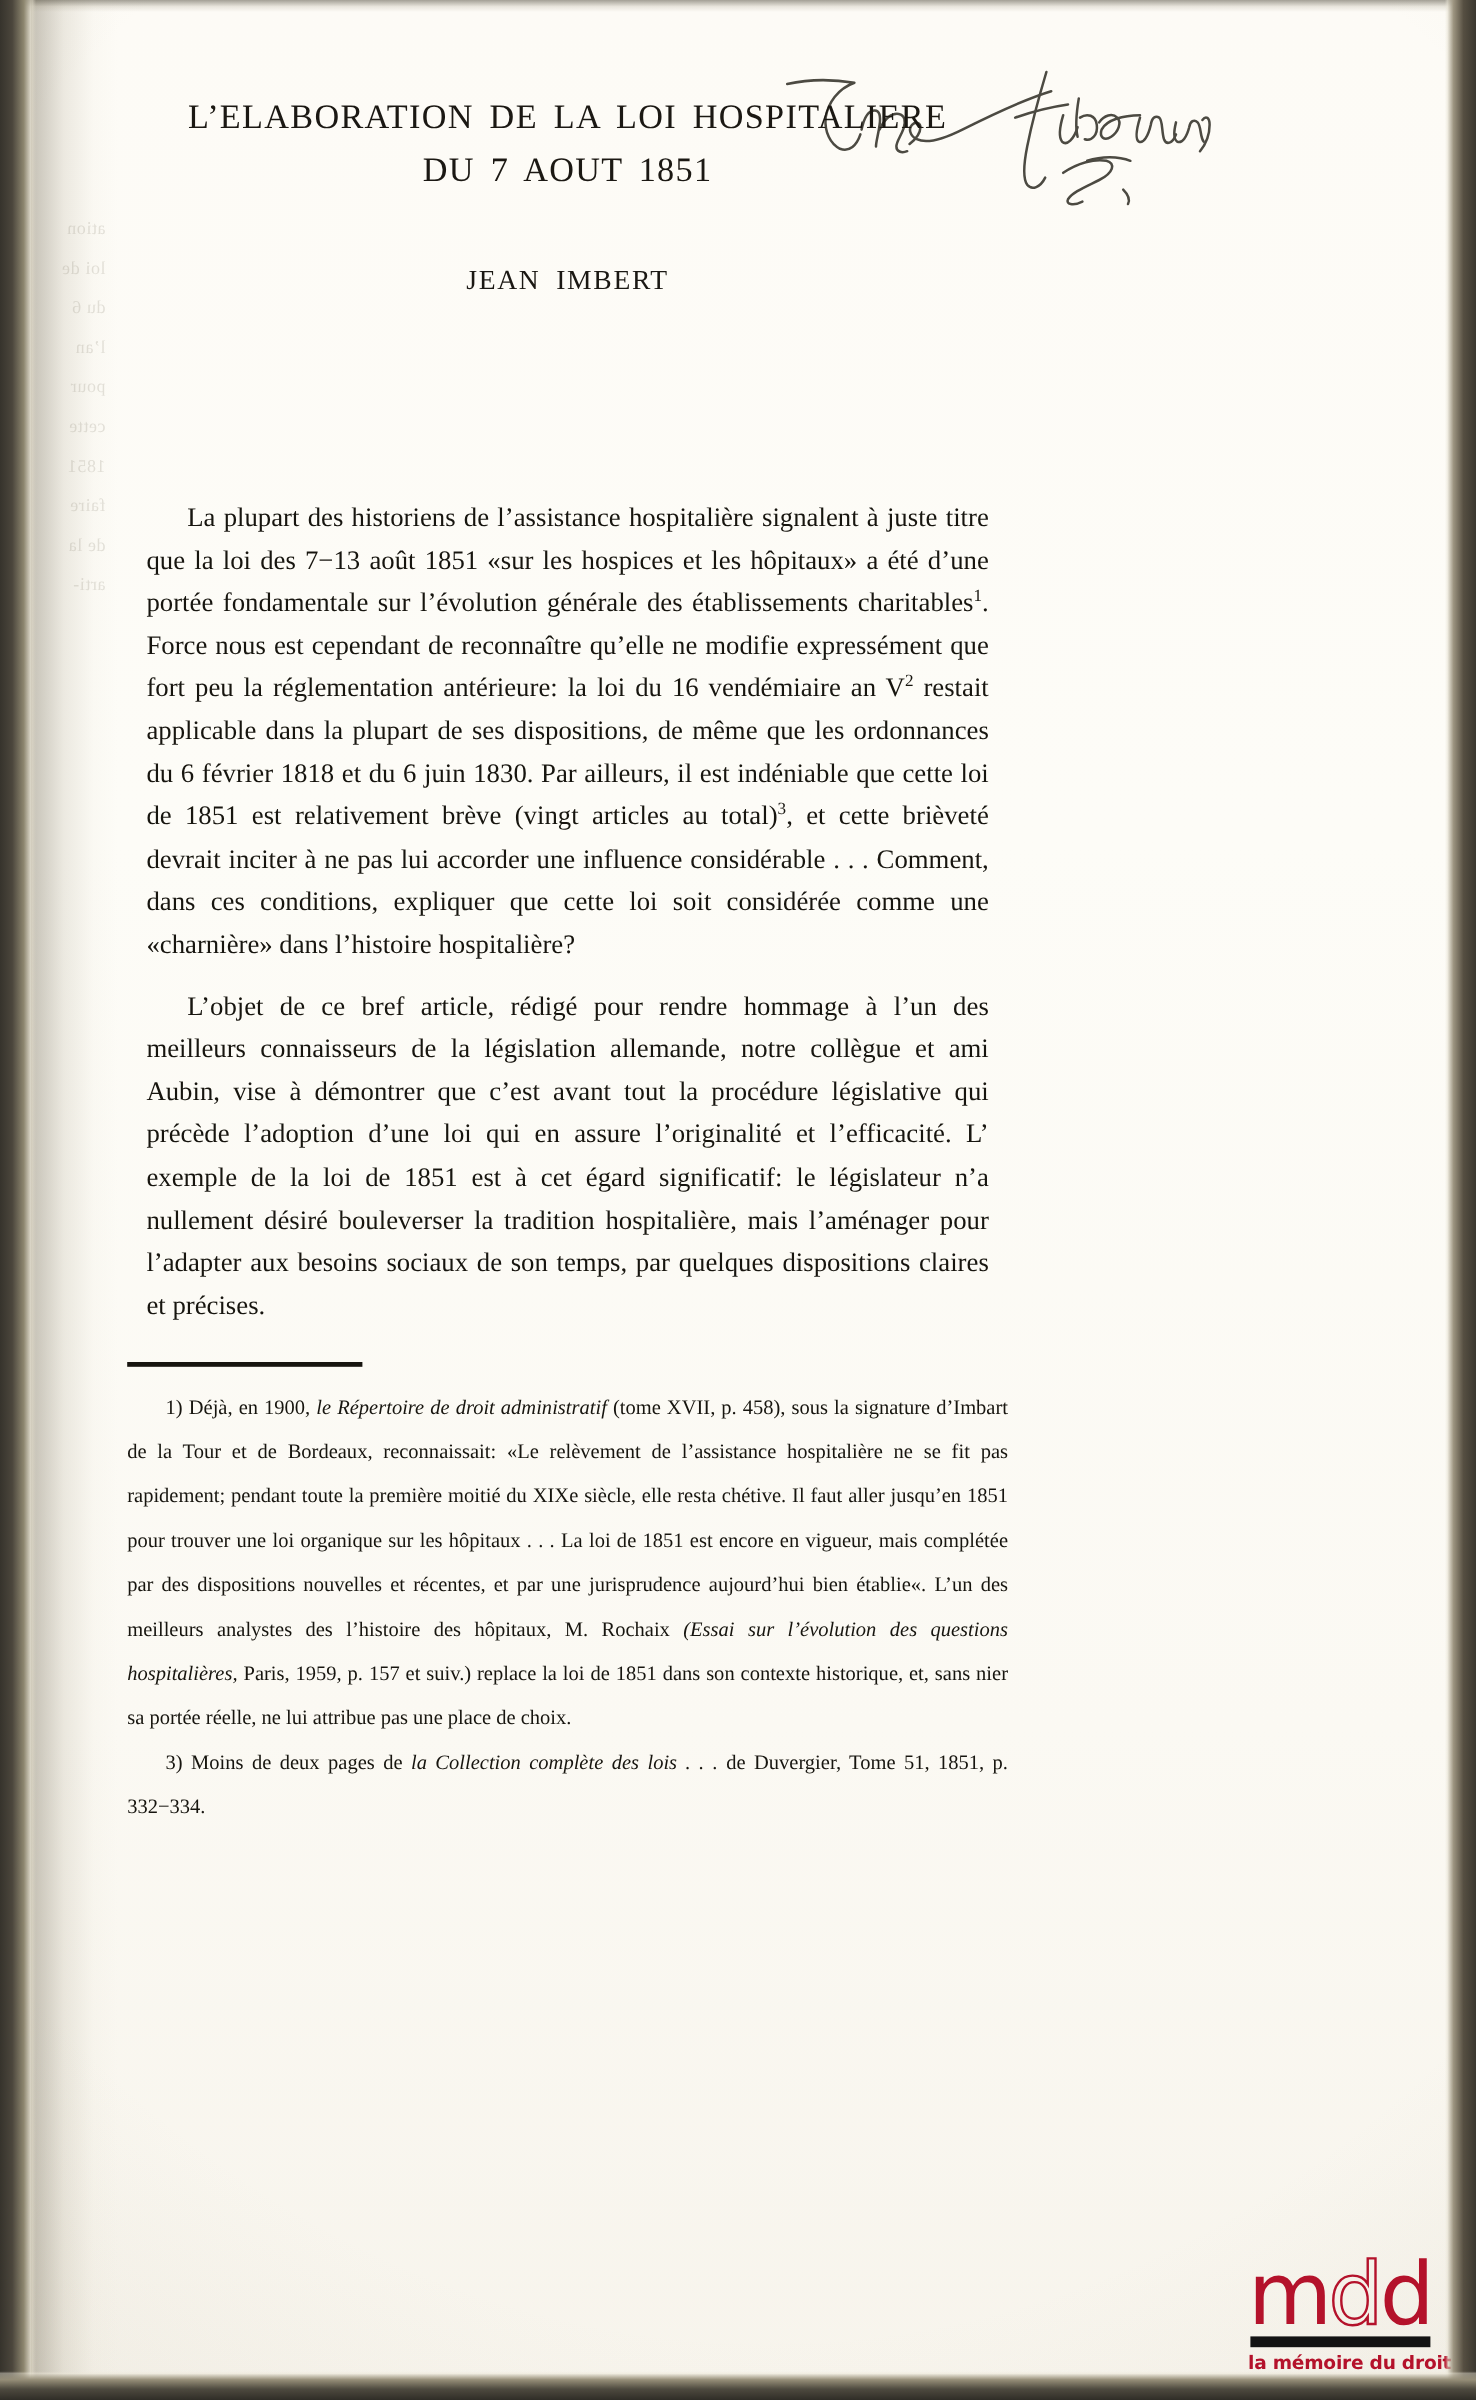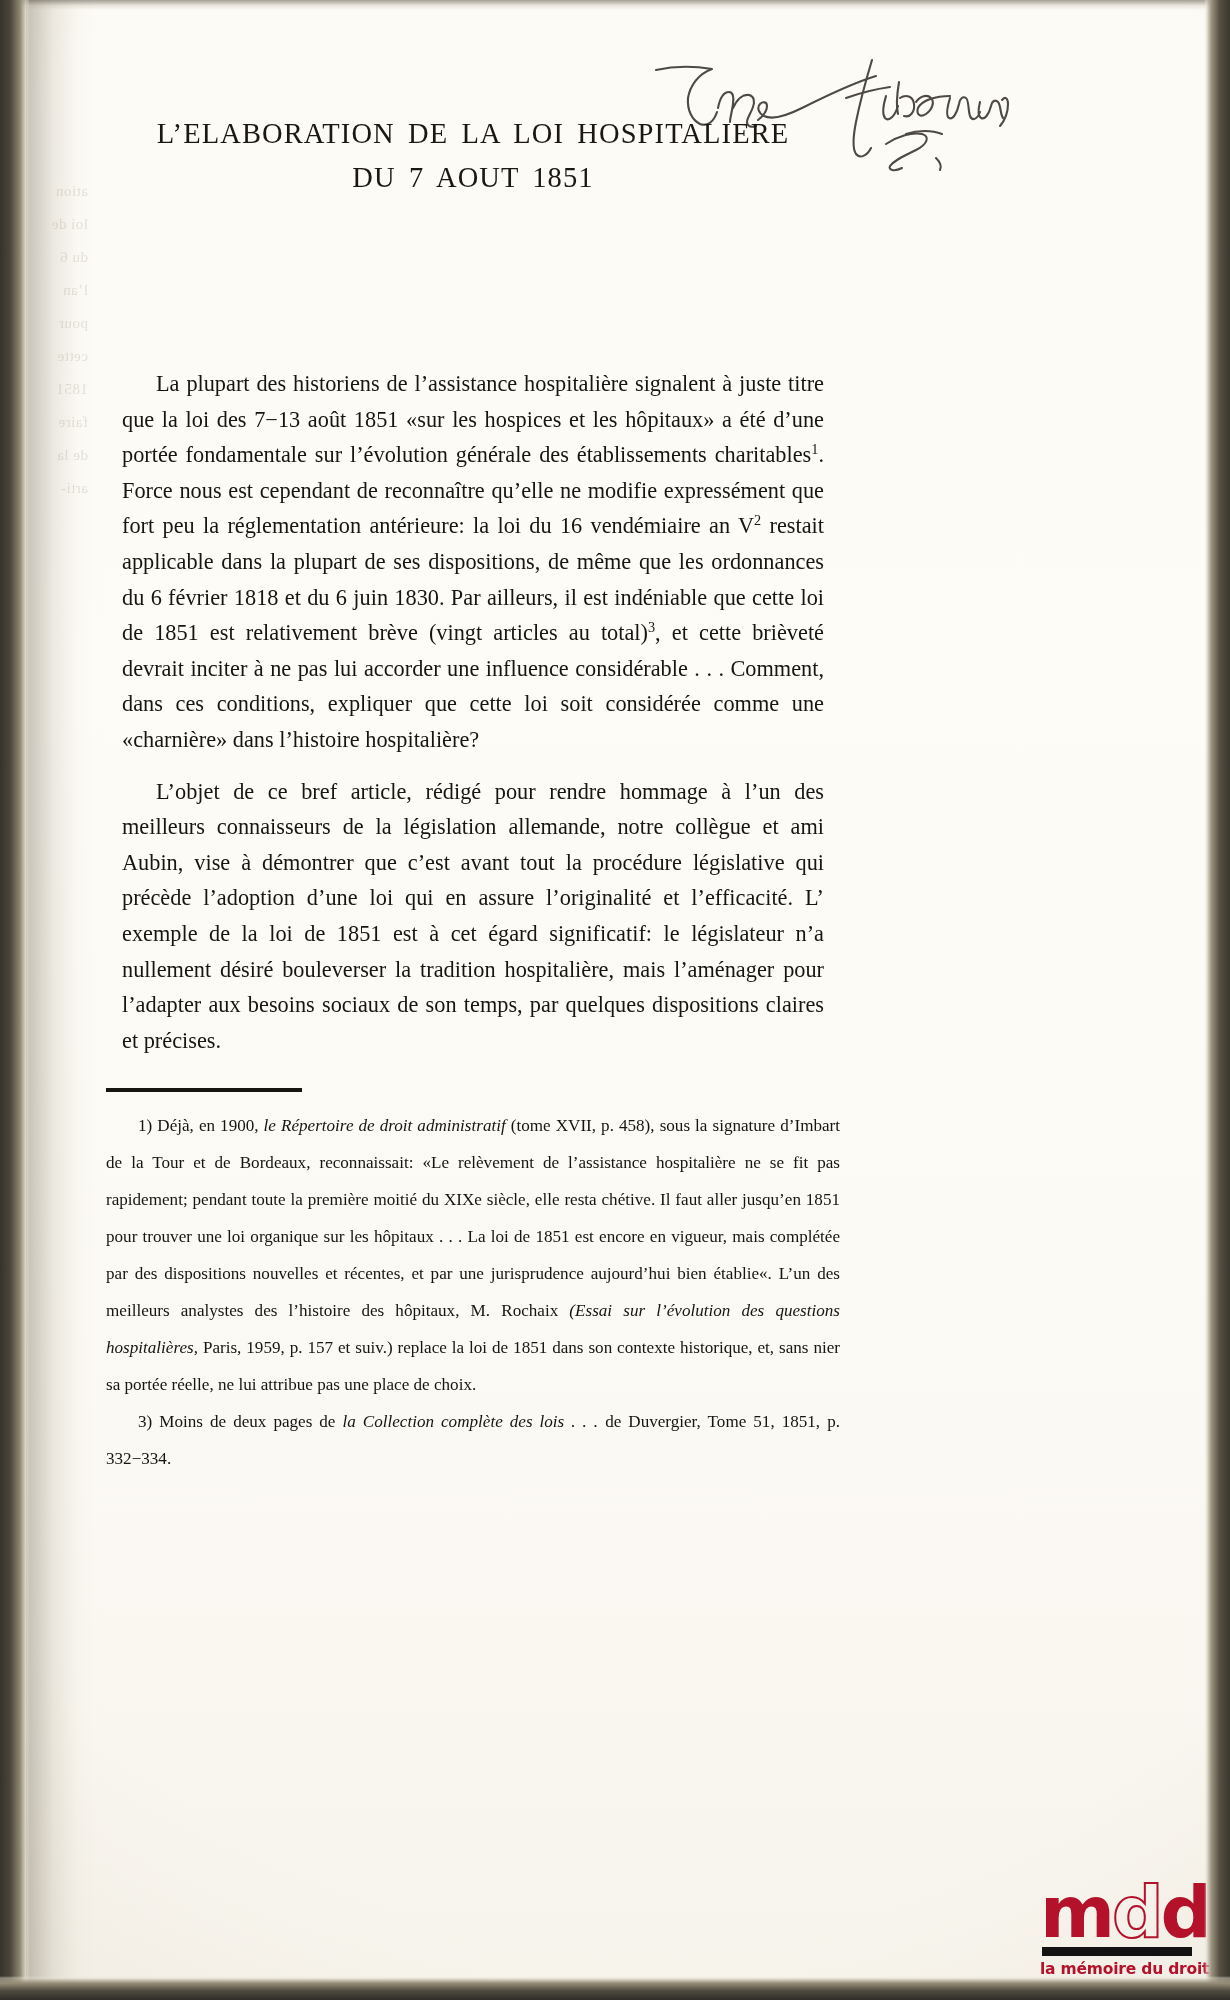--- a/index.html
+++ b/index.html
@@ -91,21 +91,21 @@
   
   .content {
     position: absolute;
     left: 106px;
     top: 0;
     width: 734px;
   }
 
   .doc-title {
     margin: 0;
-    padding-top: 112px;
+    padding-top: 77px;
     text-align: center;
     font-weight: normal;
     font-size: 28.5px;
     line-height: 44px;
     letter-spacing: 1.1px;
     word-spacing: 5px;
     color: #1b1813;
   }
   .doc-title .line2 { display: block; }
 
@@ -157,21 +157,21 @@
   
   .logo {
     position: absolute;
     left: 1040px;
     top: 1884px;
     width: 152px;
     text-align: right;
   }
   .logo-mark {
     font-family: "DejaVu Sans", sans-serif;
-    font-weight: bold;
+    font-weight: normal;
     font-size: 72px;
     line-height: 0.8;
     letter-spacing: -3px;
     color: #b4122b;
     display: block;
     height: 58px;
   }
   .logo-mark .d-outline {
     color: transparent;
     -webkit-text-stroke: 2px #b4122b;
@@ -230,20 +230,21 @@
     </svg>
   </div>
 
   <div class="content">
 
     <h1 class="doc-title">
       <span>L’ELABORATION DE LA LOI HOSPITALIERE</span>
       <span class="line2">DU 7 AOUT 1851</span>
     </h1>
 
+    <p class="author">JEAN IMBERT</p>
 
     <div class="body-block">
       <p class="para">La plupart des historiens de l’assistance hospitalière signalent à juste titre que la loi des 7−13 août 1851 «sur les hospices et les hôpitaux» a été d’une portée fondamentale sur l’évolution générale des établissements charitables<sup class="fn">1</sup>. Force nous est cependant de reconnaître qu’elle ne modifie expressément que fort peu la réglementation antérieure: la loi du 16 vendémiaire an V<sup class="fn">2</sup> restait applicable dans la plupart de ses dispositions, de même que les ordonnances du 6 février 1818 et du 6 juin 1830. Par ailleurs, il est indéniable que cette loi de 1851 est relativement brève (vingt articles au total)<sup class="fn">3</sup>, et cette brièveté devrait inciter à ne pas lui accorder une influence considérable . . . Comment, dans ces conditions, expliquer que cette loi soit considérée comme une «charnière» dans l’histoire hospitalière?</p>
       <p class="para">L’objet de ce bref article, rédigé pour rendre hommage à l’un des meilleurs connaisseurs de la législation allemande, notre collègue et ami Aubin, vise à démontrer que c’est avant tout la procédure législative qui précède l’adoption d’une loi qui en assure l’originalité et l’efficacité. L’ exemple de la loi de 1851 est à cet égard significatif: le législateur n’a nullement désiré bouleverser la tradition hospitalière, mais l’aménager pour l’adapter aux besoins sociaux de son temps, par quelques dispositions claires et précises.</p>
     </div>
 
     <div class="footnote-rule"></div>
 
     <div class="footnotes">
       <p class="fnote">1) Déjà, en 1900, <i>le Répertoire de droit administratif</i> (tome XVII, p. 458), sous la signature d’Imbart de la Tour et de Bordeaux, reconnaissait: «Le relèvement de l’assistance hospitalière ne se fit pas rapidement; pendant toute la première moitié du XIXe siècle, elle resta chétive. Il faut aller jusqu’en 1851 pour trouver une loi organique sur les hôpitaux . . . La loi de 1851 est encore en vigueur, mais complétée par des dispositions nouvelles et récentes, et par une jurisprudence aujourd’hui bien établie«. L’un des meilleurs analystes des l’histoire des hôpitaux, M. Rochaix <i>(Essai sur l’évolution des questions hospitalières,</i> Paris, 1959, p. 157 et suiv.) replace la loi de 1851 dans son contexte historique, et, sans nier sa portée réelle, ne lui attribue pas une place de choix.</p>

